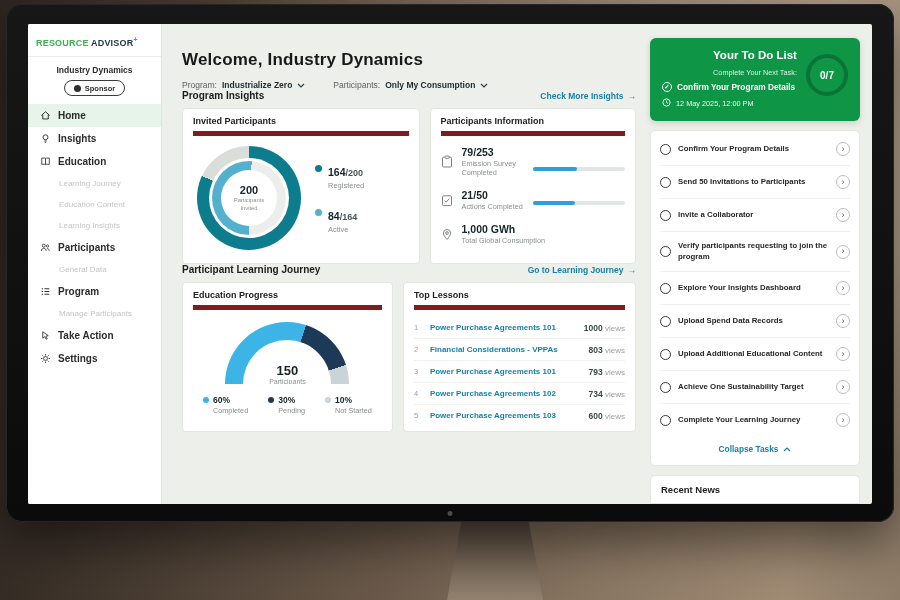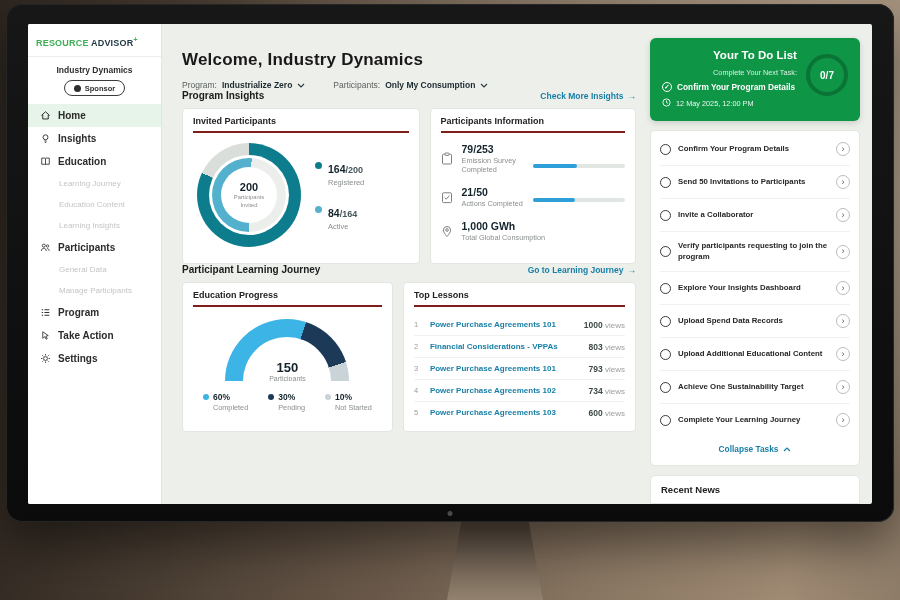--- a/index.html
+++ b/index.html
@@ -50,21 +50,21 @@
   .filter b { color:#1c2a30; }
   .section-head { display:flex; justify-content:space-between; align-items:flex-end; margin-top:0; margin-bottom:7px; }
   .section-title { font-size:10px; font-weight:bold; color:#1c1c1c; }
   .section-link { font-size:8.5px; font-weight:bold; color:#177fa6; display:flex; gap:4px; cursor:pointer; align-items:center; }
   .cards { display:grid; gap:10px; }
   .row1 { grid-template-columns:1.07fr .93fr; }
   .row2 { grid-template-columns:.95fr 1.05fr; }
   .card { background:#fff; border:1px solid #e3e5e1; border-radius:4px; padding:7px 10px 8px; }
   .row1 .card { height:156px; }
   .row2 .card { height:150px; }
-  .card-title { font-size:9px; font-weight:bold; color:#222; padding-bottom:5px; border-bottom:2px solid #7f1d1d; margin-bottom:7px; }
+  .card-title { font-size:9px; font-weight:bold; color:#222; padding-bottom:5px; border-bottom:5px solid #7f1d1d; margin-bottom:7px; }
 
   
   .ip-body { display:flex; align-items:center; gap:14px; padding-top:3px; }
   .donut { position:relative; width:104px; height:104px; flex-shrink:0; margin-left:4px; }
   .donut-outer { position:absolute; inset:0; border-radius:50%; background:#d9dedb; }
   .donut-w1 { position:absolute; inset:12px; border-radius:50%; background:#fff; }
   .donut-inner { position:absolute; inset:15px; border-radius:50%; background:#eceeec; }
   .donut-hole { position:absolute; inset:24px; border-radius:50%; background:#fff;
     display:flex; flex-direction:column; align-items:center; justify-content:center; text-align:center; }
   .donut-val { font-size:11px; font-weight:bold; color:#15242c; }
@@ -193,30 +193,30 @@
                   <circle cx="5.5" cy="5.3" r="2.2" fill="none" stroke="currentColor" stroke-width="1.2"></circle>
                   <circle cx="11" cy="5.8" r="1.7" fill="none" stroke="currentColor" stroke-width="1.1"></circle>
                   <path d="M2 13 c0-2.4 1.6-3.8 3.5-3.8 S9 10.6 9 13 M10 9.6 c2 0 3.4 1.2 3.4 3.2" fill="none" stroke="currentColor" stroke-width="1.2"></path>
                 </svg>
               </span>
             <span>Participants</span>
           </div>
           <div class="nav-item sub">
             <span>General Data</span>
           </div>
+          <div class="nav-item">
+            <span class="nicon">
+                <svg viewBox="0 0 16 16">
+                  <path d="M2.5 4 h2 M2.5 8 h2 M2.5 12 h2 M6.5 4 h7 M6.5 8 h7 M6.5 12 h7" stroke="currentColor" stroke-width="1.4" fill="none"></path>
+                </svg>
+              </span>
+            <span>Program</span>
+          </div>
           <div class="nav-item sub">
             <span>Manage Participants</span>
-          </div>
-          <div class="nav-item">
-            <span class="nicon">
-                <svg viewBox="0 0 16 16">
-                  <path d="M2.5 4 h2 M2.5 8 h2 M2.5 12 h2 M6.5 4 h7 M6.5 8 h7 M6.5 12 h7" stroke="currentColor" stroke-width="1.4" fill="none"></path>
-                </svg>
-              </span>
-            <span>Program</span>
           </div>
           <div class="nav-item">
             <span class="nicon">
                 <svg viewBox="0 0 16 16">
                   <path d="M4 2.5 L12 8.2 L8.6 8.9 L10.5 12.6 L8.8 13.4 L7 9.7 L4 12 Z" fill="none" stroke="currentColor" stroke-width="1.2"></path>
                 </svg>
               </span>
             <span>Take Action</span>
           </div>
           <div class="nav-item">

